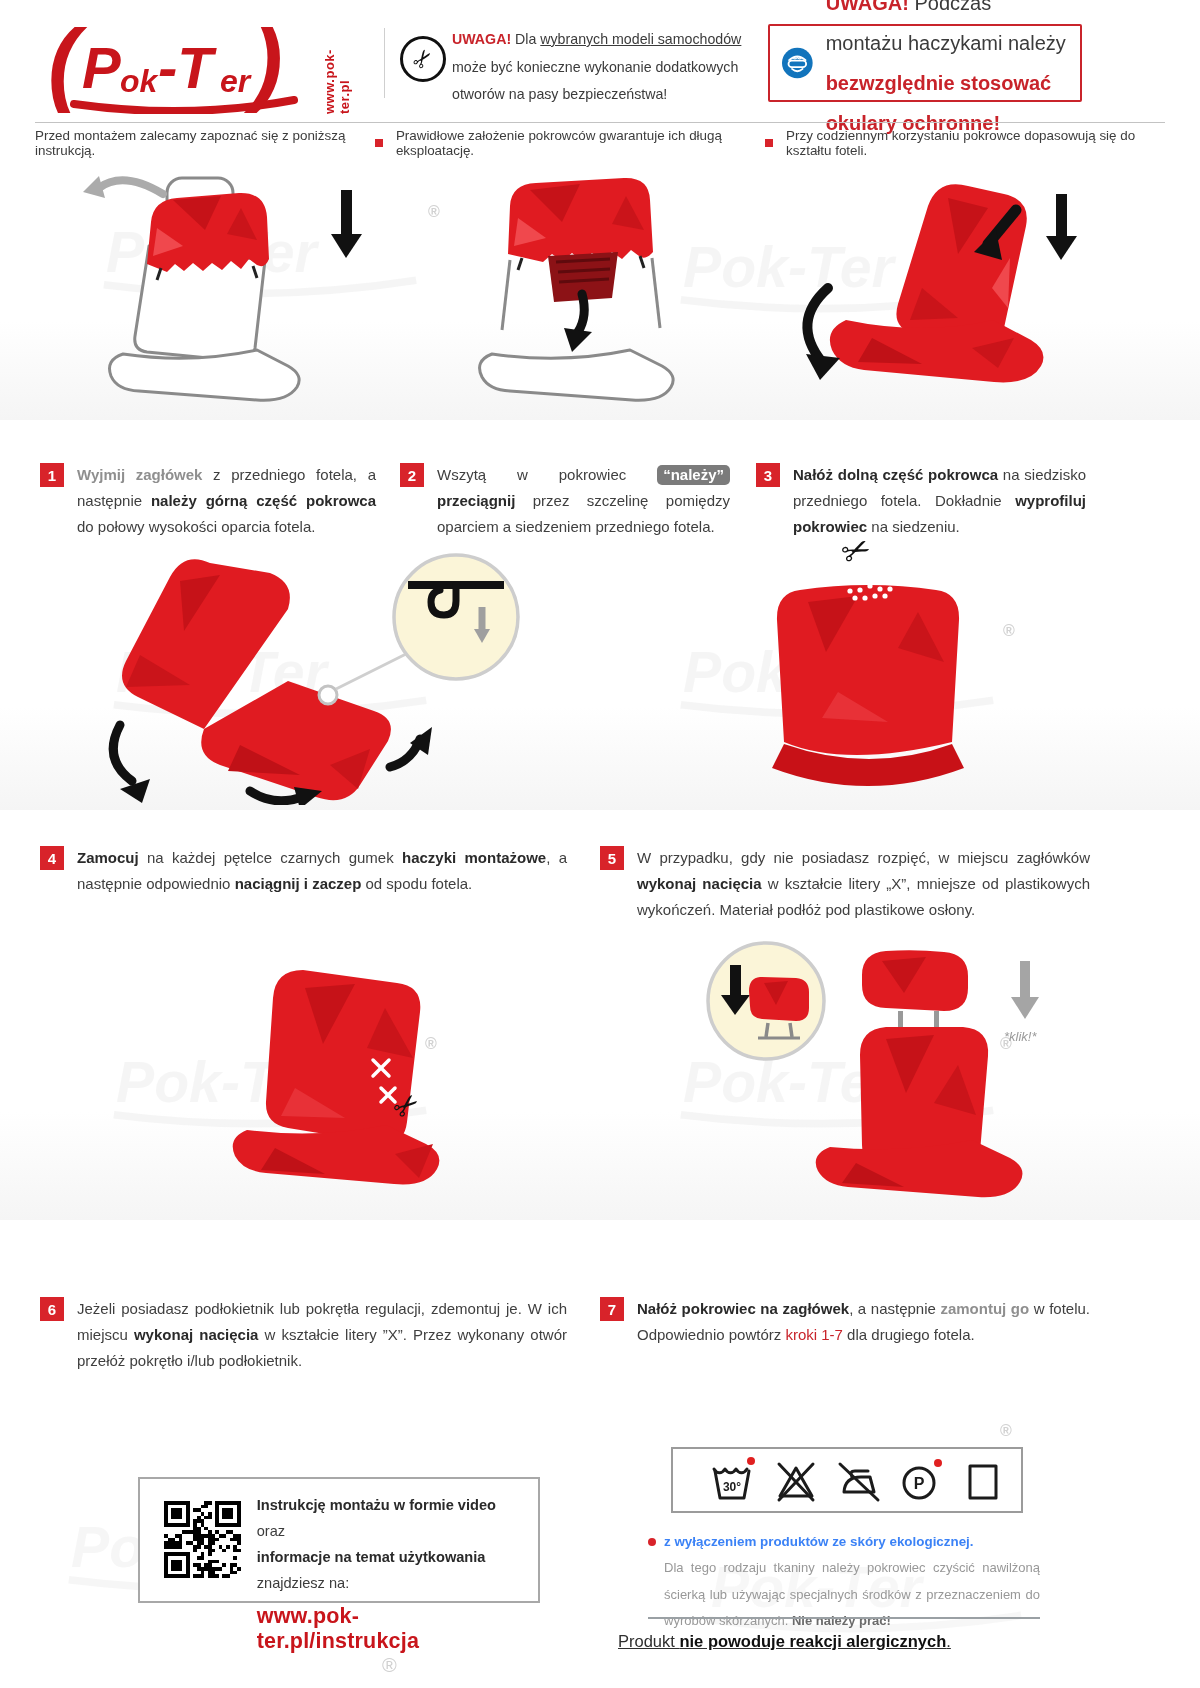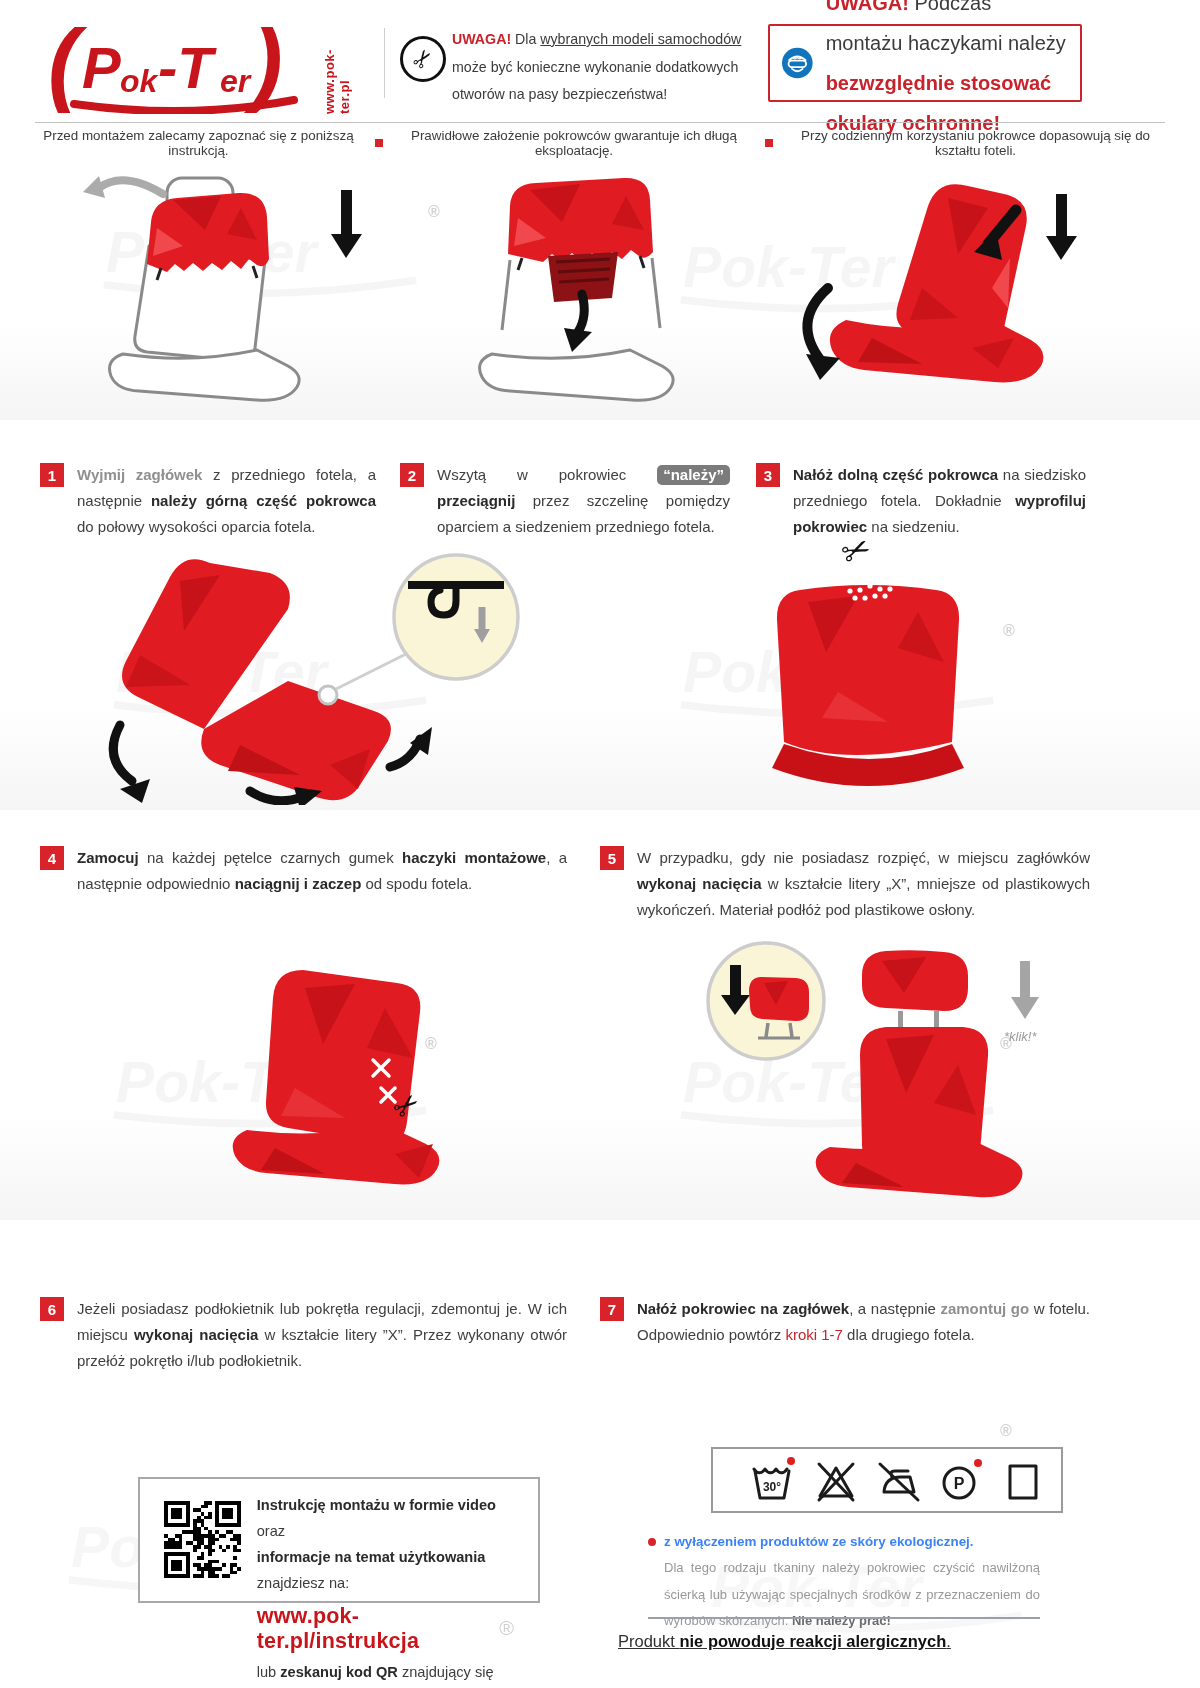--- a/index.html
+++ b/index.html
@@ -38,21 +38,21 @@
   .step-text { flex:1; font-size:15px; line-height:1.74; color:#3f3f3f; text-align:justify; }
 
   
   .wm { opacity:.55; pointer-events:none; }
   .reg { color:#d2d2d2; font-size:16px; font-weight:700; pointer-events:none; }
 
   
   .qr-box { border:2px solid #a8a8a8; display:flex; align-items:flex-start; padding:12px 24px; background:#fff; }
   .qr-text { margin-left:16px; padding-top:2px; }
   .qr-line { font-size:14.6px; line-height:1.78; color:#3c3c3c; }
-  .qr-url-row { margin:7px 0 6px; display:flex; align-items:center; }
+  .qr-url-row { margin:7px 0 6px; display:flex; align-items:center;flex-direction:column; }
   .qr-url { color:#c8151b; font-weight:700; font-size:21.5px; letter-spacing:.2px; }
   .reg-inline { color:#d0d0d0; font-size:20px; margin-left:8px; font-weight:400; }
   .wash-box { border:2px solid #9b9b9b; display:flex; align-items:center; justify-content:space-evenly; background:#fff; }
   .care-title-row { display:flex; align-items:center; }
   .care-dot { width:8px; height:8px; border-radius:50%; background:#d8232a; margin-right:8px; flex:0 0 auto; }
   .care-title { font-size:13.4px; font-weight:700; color:#3b82f6; }
   .care-body { margin:6px 0 0 16px; font-size:13px; line-height:2.05; color:#989898; text-align:justify; }
   .care-body .seg.bold { color:#6b6b6b; }
   .foot-rule { height:2px; background:#9aa0a4; }
   .allergy { font-size:16.5px; color:#2f2f2f;text-decoration:underline; }
@@ -93,21 +93,21 @@
       </svg>
       <div class="warn-box-text">
         <div><span class="seg red-bold">UWAGA!</span><span class="seg normal"> Podczas montażu haczykami należy</span></div>
         <div class="seg red-bold">bezwzględnie stosować okulary ochronne!</div>
       </div>
     </div>
   </div>
 
   <div class="abs rule" style="left:35px;top:122px;width:1130px;"></div>
 
-  <div class="abs intro" style="left:35px;top:132px;width:1130px;height:22px;text-align:center;">
+  <div class="abs intro" style="left:35px;top:132px;width:1130px;height:22px;">
     <span>Przed montażem zalecamy zapoznać się z poniższą instrukcją.</span>
     <span class="sq"></span>
     <span>Prawidłowe założenie pokrowców gwarantuje ich długą eksploatację.</span>
     <span class="sq"></span>
     <span>Przy codziennym korzystaniu pokrowce dopasowują się do kształtu foteli.</span>
   </div>
 
   <div class="abs rowbg" style="left:0;top:200px;width:1200px;height:220px;"></div>
   <div class="abs rowbg" style="left:0;top:580px;width:1200px;height:230px;"></div>
   <div class="abs rowbg" style="left:0;top:980px;width:1200px;height:240px;"></div>
@@ -454,21 +454,21 @@
       <div class="qr-line"><span class="seg bold">Instrukcję montażu w formie video</span><span class="seg normal"> oraz</span></div>
       <div class="qr-line"><span class="seg bold">informacje na temat użytkowania</span><span class="seg normal"> znajdziesz na:</span></div>
       <div class="qr-url-row">
         <span class="qr-url">www.pok-ter.pl/instrukcja</span>
         <span class="reg-inline">®</span>
       </div>
       <div class="qr-line"><span class="seg normal">lub </span><span class="seg bold">zeskanuj kod QR</span><span class="seg normal"> znajdujący się obok!</span></div>
     </div>
   </div>
 
-  <div class="abs wash-box" style="left:711px;top:1447px;width:352px;height:66px;padding-left:22px;">
+  <div class="abs wash-box" style="left:671px;top:1447px;width:352px;height:66px;padding-left:22px;">
     <svg width="48" height="52" viewBox="0 0 48 52" fill="none" stroke="#1b1b1b" stroke-width="3" stroke-linejoin="round" stroke-linecap="round">
       <path d="M5 15 c3 5 8 5 11 0 c3 5 8 5 11 0 c3 5 8 5 11 0"></path>
       <path d="M6 17 l5 27 h24 l5 -27"></path>
       <text x="23" y="37" text-anchor="middle" font-size="12" font-weight="700" fill="#1b1b1b" stroke="none">30°</text>
       <circle cx="42" cy="7" r="4" fill="#e02020" stroke="none"></circle>
     </svg>
     <svg width="48" height="52" viewBox="0 0 48 52" fill="none" stroke="#1b1b1b" stroke-width="3" stroke-linejoin="round" stroke-linecap="round">
       <path d="M24 14 L40 42 H8 Z"></path>
       <line x1="7" y1="10" x2="41" y2="46"></line>
       <line x1="41" y1="10" x2="7" y2="46"></line>

